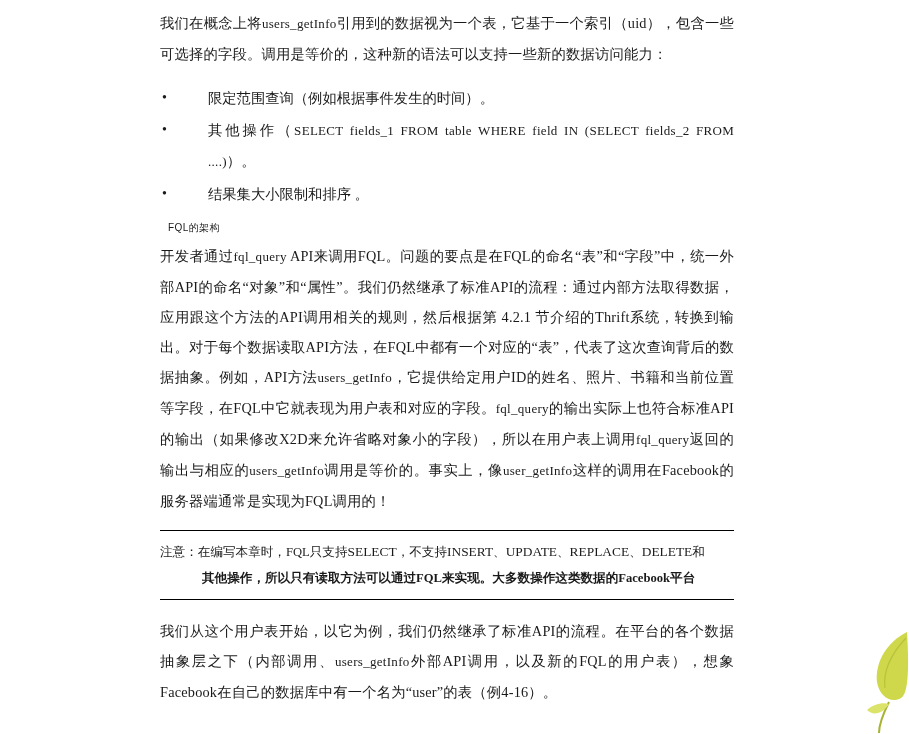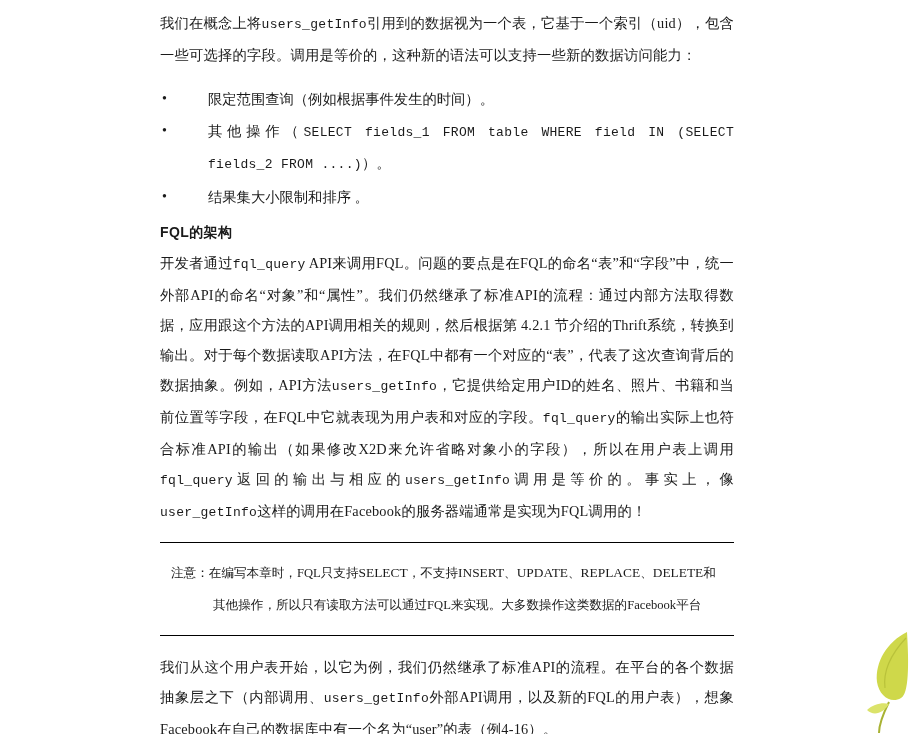--- a/index.html
+++ b/index.html
@@ -26,21 +26,21 @@
     font-size: 14.3px;
     line-height: 30px;
     text-align: justify;
     text-justify: inter-ideograph;
     letter-spacing: 0.2px;
   }
   p.body-text.first {
     margin-bottom: 14px;
   }
   .mono {
-    font-family: Liberation Mono, monospace;
+    font-family: Liberation Serif, serif;
     font-size: 13px;
     letter-spacing: 0.3px;
   }
   ul.bullets {
     list-style: none;
     margin: 0 0 10px 0;
     padding: 0;
   }
   ul.bullets li {
     position: relative;
@@ -51,40 +51,41 @@
     text-align: justify;
   }
   ul.bullets li .dot {
     position: absolute;
     left: 2px;
     top: 0;
     font-size: 14px;
   }
   h2.section-head {
     font-family: "Liberation Sans", sans-serif;
-    font-size: 14px;
-    font-weight: bold;
-    margin: 12px 0 6px 0;
+    font-size: 10px;
+    font-weight: normal;
+    margin: 12px 0 6px 8px;
     letter-spacing: 0.4px;
   }
   .note-box {
     border-top: 1.2px solid #000;
     border-bottom: 1.2px solid #000;
     margin: 14px 0 16px 0;
     padding: 8px 0 8px 0;
   }
   .note-box p {
-    margin: 11px;
+    margin: 0;
     font-size: 12.6px;
-    line-height: 21px;
+    line-height: 26px;
     text-align: justify;
   }
   .note-box p.cont {
     padding-left: 42px;
     text-indent: 0;
+    font-weight: bold;
   }
   .smallcaps {
     font-variant: small-caps;
     font-size: 13.4px;
   }
   .leaf {
     position: absolute;
     right: 0;
     bottom: 0;
     width: 60px;

